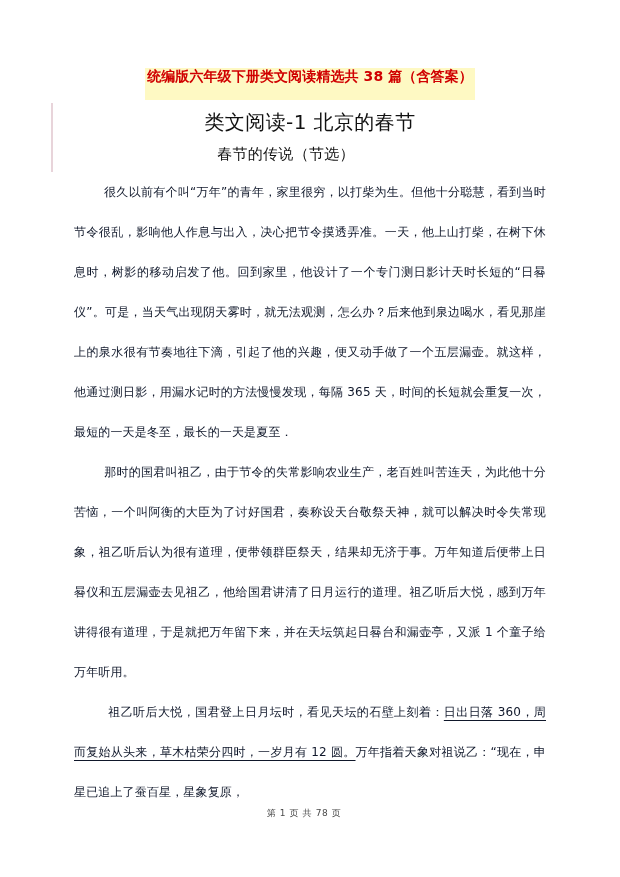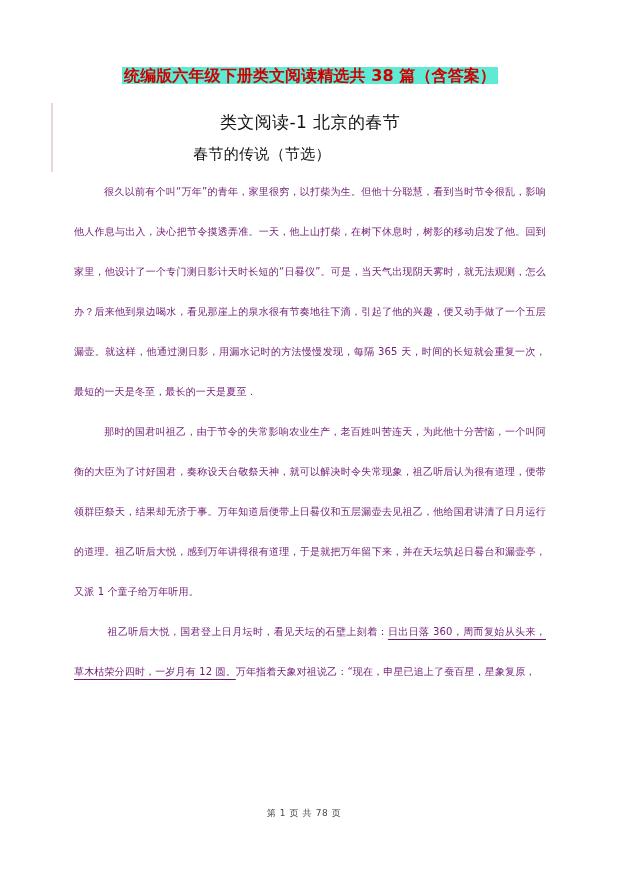--- a/index.html
+++ b/index.html
@@ -35,71 +35,72 @@
 
   .doc-header {
     position: absolute;
     top: 66px;
     left: 0;
     width: 620px;
     text-align: center;
   }
   .doc-header .hl {
     display: inline-block;
-    background: #5eead4;
+    background: #fef9c3;
     color: #d00000;
     font-weight: bold;
-    font-size: 16px;
+    font-size: 14px;
     line-height: 15px;
     letter-spacing: 0.1px;
-    padding: 1px 2px 1px 2px;
+    padding: 1px 2px 16px 2px;
     white-space: nowrap;
   }
 
   .title-1 {
     position: absolute;
     top: 110px;
     left: 0;
     width: 620px;
     text-align: center;
-    font-size: 17px;
+    font-size: 20px;
     line-height: 24px;
     color: #111111;
     letter-spacing: 0.4px;
     white-space: nowrap;
   }
   .title-2 {
     position: absolute;
     top: 143px;
     left: 0;
     width: 524px;
     text-align: center;
     font-size: 15px;
     line-height: 22px;
     color: #111111;
     letter-spacing: 0.3px;
     white-space: nowrap;
+    padding-left: 24px;
   }
 
   .body-area {
     position: absolute;
     top: 172px;
     left: 74px;
     width: 472px;
   }
 
   .para {
-    font-size: 10px;
+    font-size: 12px;
     line-height: 40px;
     text-align: justify;
     text-align-last: left;
     text-justify: inter-ideograph;
     letter-spacing: 0.15px;
     margin: 0;
-    color: #701a75;
+    color: #0f172a;
   }
   .para + .para {
     margin-top: 0px;
   }
   .indent::before {
     content: "";
     display: inline-block;
     width: 30px;
   }
   .u {

